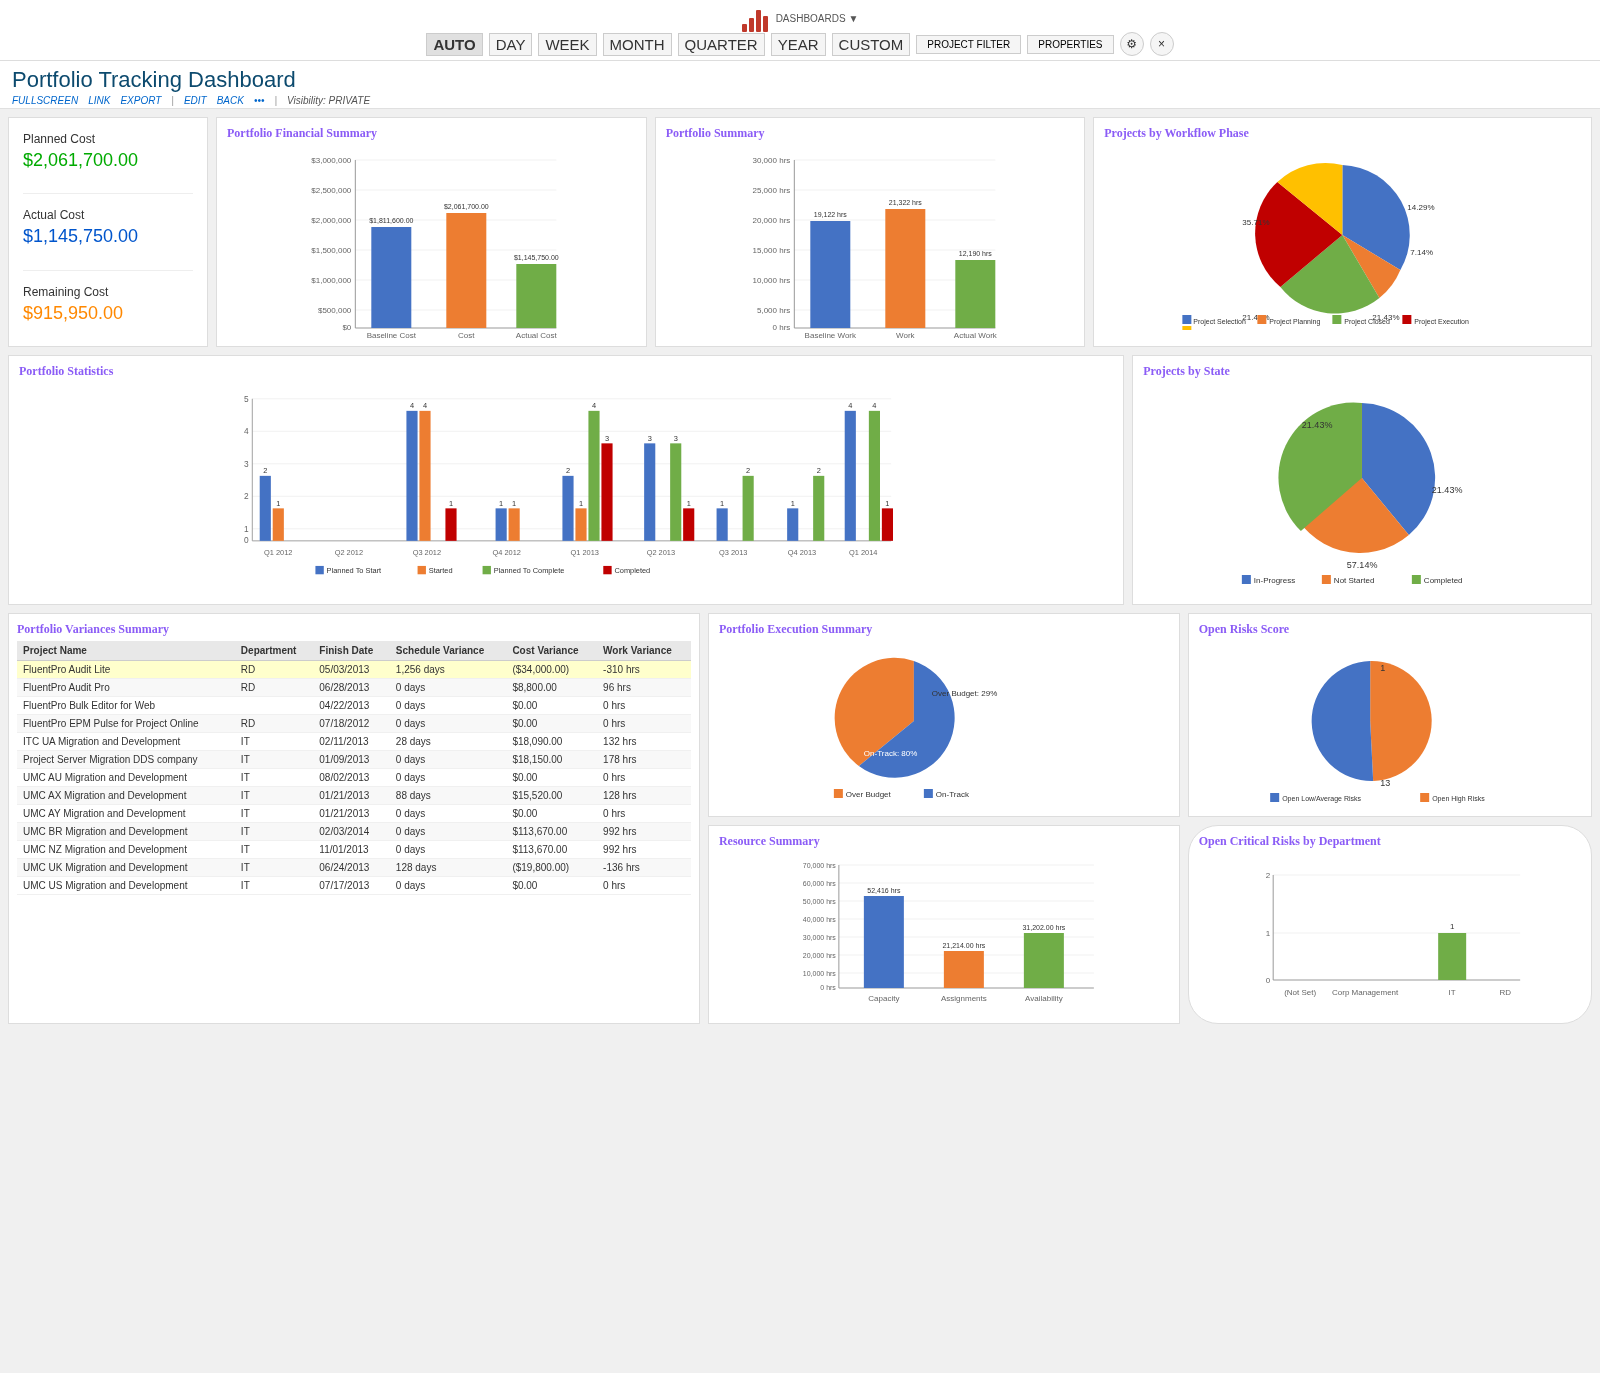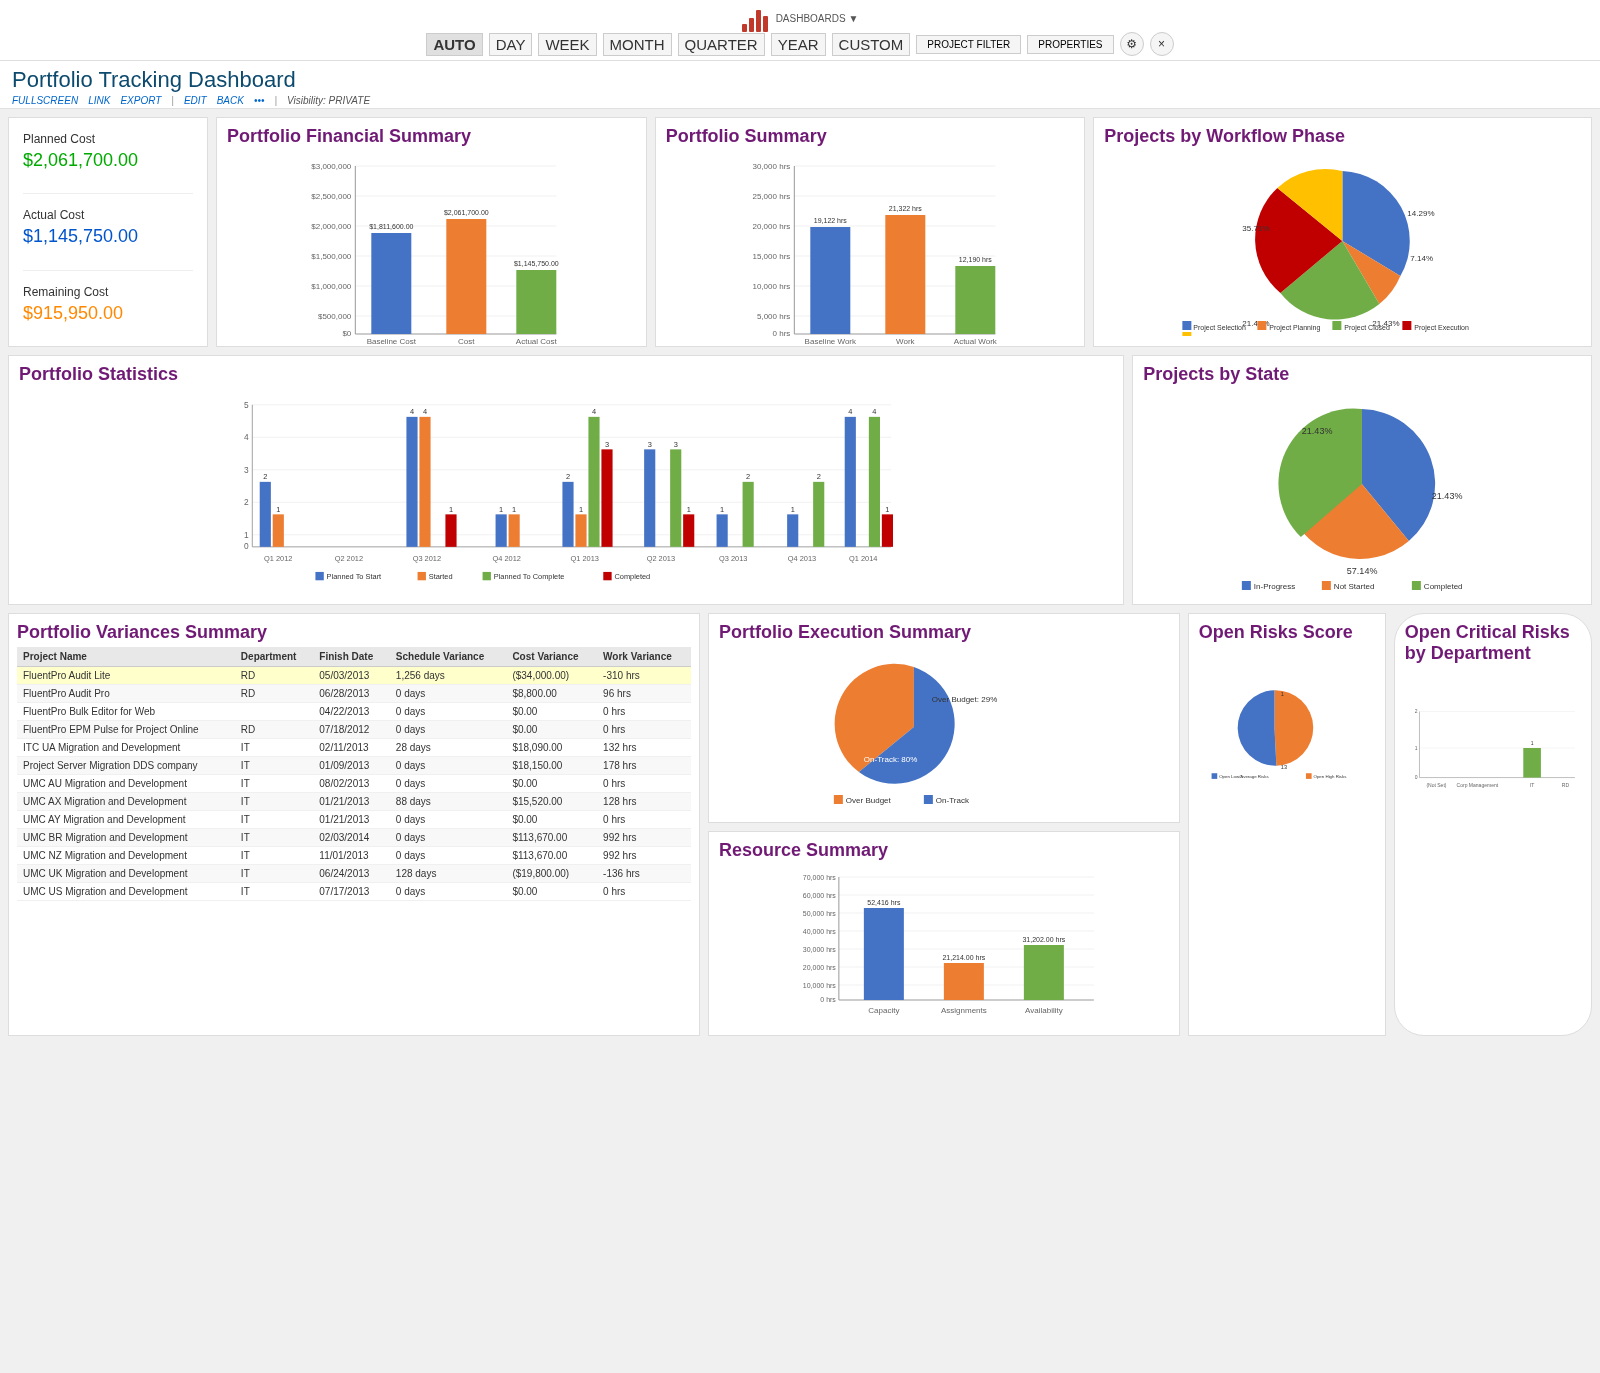--- a/index.html
+++ b/index.html
@@ -36,21 +36,21 @@
     .row1 { display: flex; gap: 8px; height: 230px; border-radius: 15px; }
     .cost-panel { background: #fff; border: 1px solid #ddd; padding: 10px 14px; width: 200px; flex-shrink: 0; display: flex; flex-direction: column; justify-content: space-around; }
     .cost-item { margin-bottom: 8px; }
     .cost-label { font-size: 12px; color: #333; margin-bottom: 4px; }
     .cost-value-green { font-size: 18px; color: #00aa00; font-weight: 400; }
     .cost-value-blue { font-size: 18px; color: #0055cc; font-weight: 400; }
     .cost-value-orange { font-size: 18px; color: #ff8800; font-weight: 400; }
     .divider-h { border-top: 1px solid #eee; margin: 6px 0; }
     
     .chart-panel { background: #fff; border: 1px solid #ddd; padding: 8px 10px; flex: 1; }
-    .chart-title { font-size: 18px; font-weight: 600; color: #701a75; margin-bottom: 4px; }
+    .chart-title { font-size: 12px; font-weight: 600; color: #8b5cf6; margin-bottom: 4px; font-family: Liberation Serif, serif; }
     
     
     .row2 { display: flex; gap: 8px; height: 250px; }
     
     
     .row3 { display: flex; gap: 8px; min-height: 310px; }
     .table-panel { background: #fff; border: 1px solid #ddd; padding: 8px; flex: 1.8; overflow: hidden; }
     .table-panel table { width: 100%; border-collapse: collapse; font-size: 10px; }
     .table-panel th { background: #e8e8e8; padding: 4px 6px; text-align: left; font-weight: 600; border-bottom: 1px solid #ccc; }
     .table-panel td { padding: 3px 6px; border-bottom: 1px solid #f0f0f0; }
@@ -512,21 +512,21 @@
 
           <rect x="240" y="80" width="40" height="55" fill="#70ad47"></rect>
           <text x="260" y="77" text-anchor="middle" font-size="7" fill="#333">31,202.00 hrs</text>
           <text x="100" y="148" text-anchor="middle" font-size="8" fill="#666">Capacity</text>
           <text x="180" y="148" text-anchor="middle" font-size="8" fill="#666">Assignments</text>
           <text x="260" y="148" text-anchor="middle" font-size="8" fill="#666">Availability</text>
         </svg>
       </div>
     </div>
 
-    <div style="display:flex;flex-direction:row;gap:8px;flex:1.2;">
+    <div style="display:flex;flex-direction:column;gap:8px;flex:1.2;">
 
       <div class="chart-panel" style="flex:1;">
         <div class="chart-title">Open Risks Score</div>
         <svg width="100%" height="165" viewBox="0 0 280 165">
 
           <path d="M120,80 L120,20 A60,60 0 0,1 123,140 Z" fill="#ed7d31"></path>
           <path d="M120,80 L123,140 A60,60 0 1,1 120,20 Z" fill="#4472c4"></path>
           <text x="65" y="78" font-size="8" fill="#fff">  </text>
           <text x="130" y="30" font-size="9" fill="#333">1</text>
           <text x="130" y="145" font-size="9" fill="#333">13</text>

